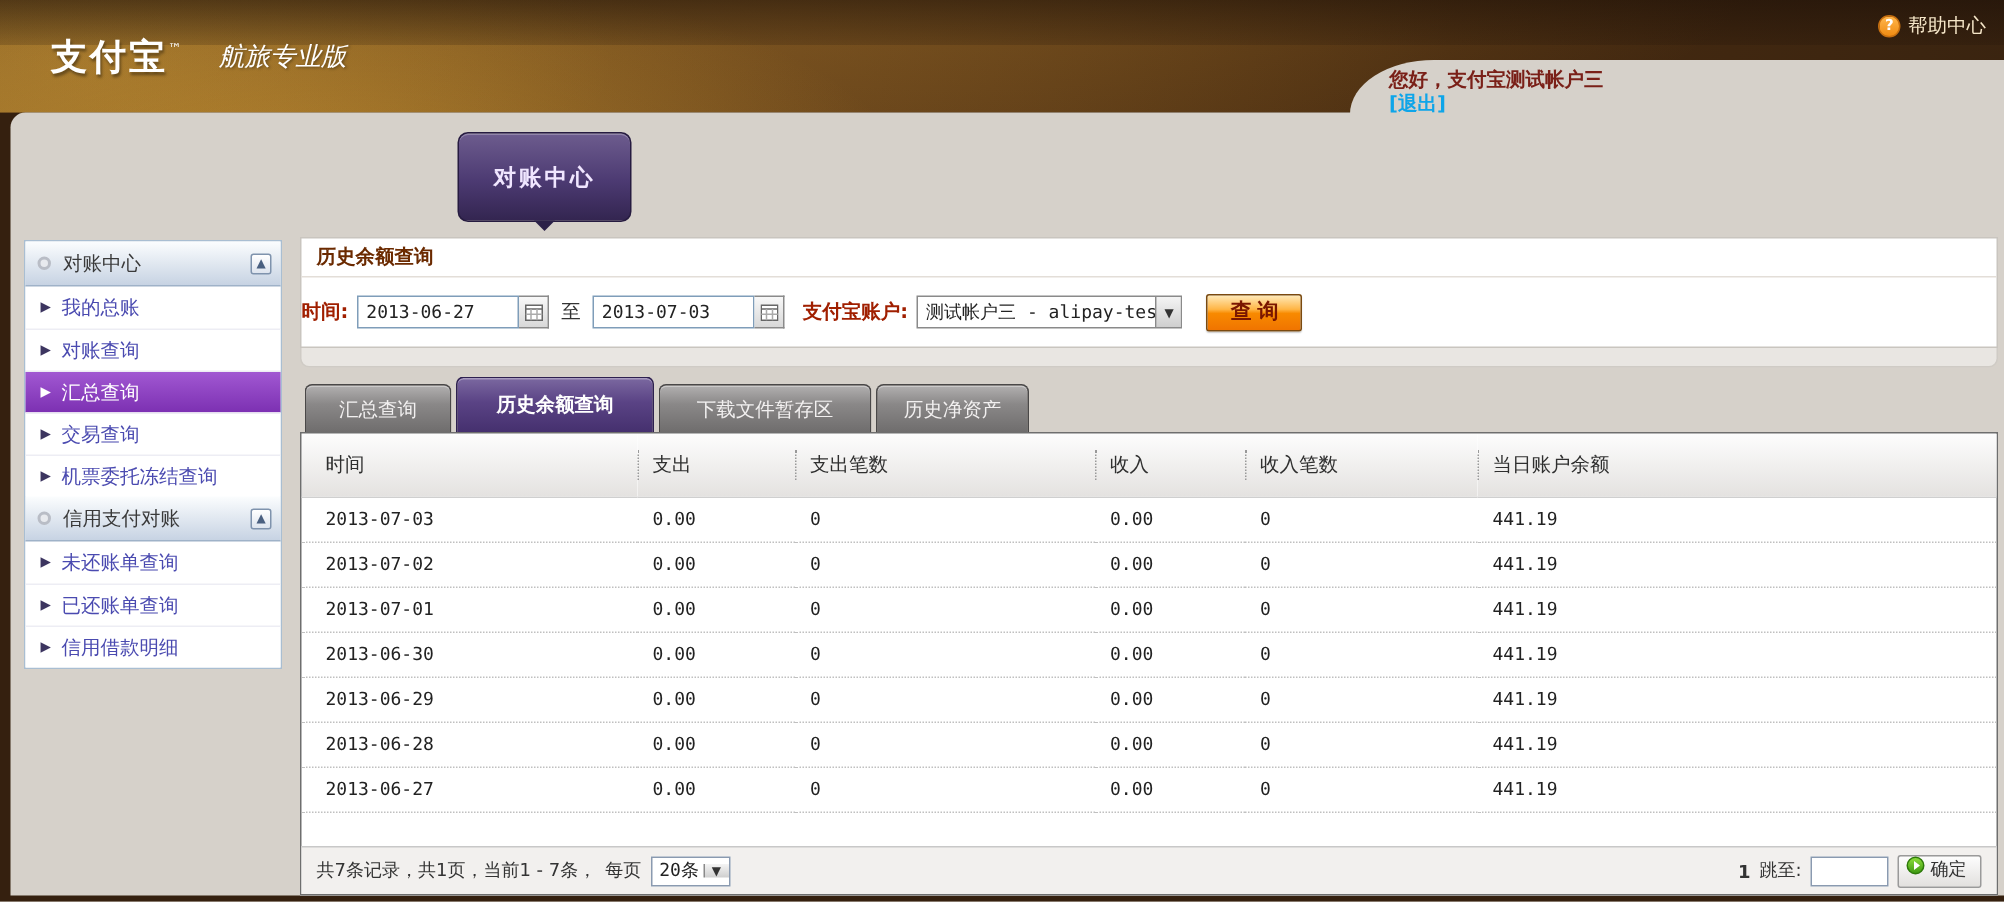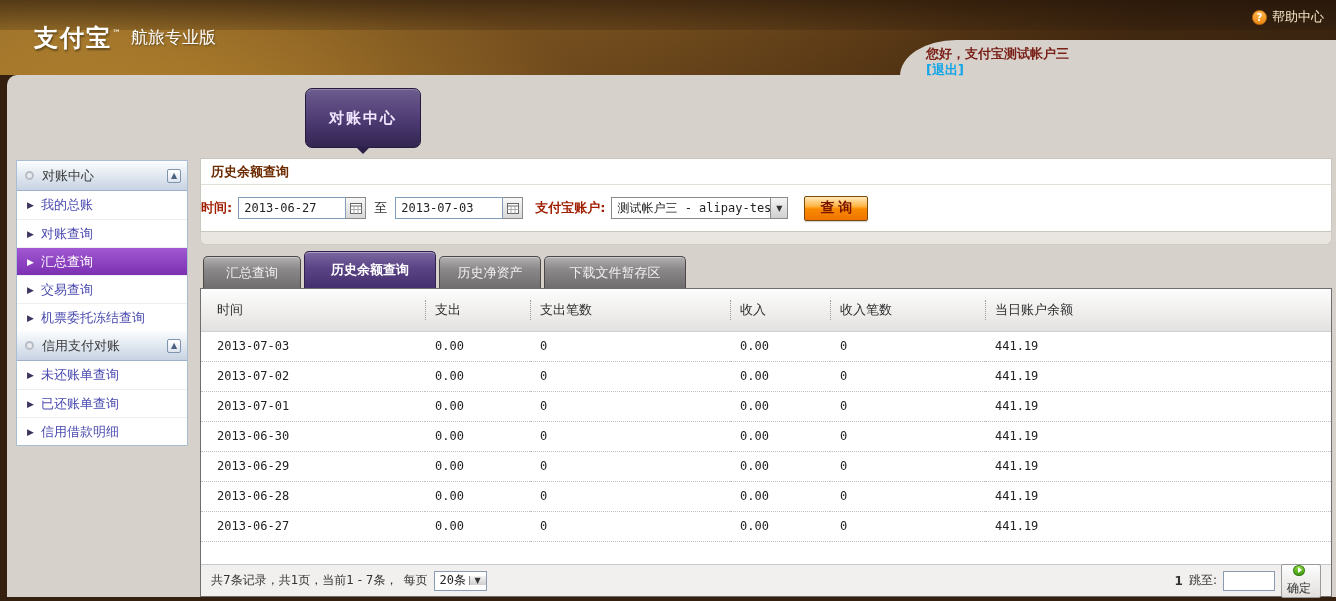--- a/index.html
+++ b/index.html
@@ -11,21 +11,21 @@
     background:
       radial-gradient(ellipse 620px 230px at 190px 130px, rgba(235,175,55,.45), rgba(235,175,55,0) 68%),
       radial-gradient(ellipse 900px 320px at 560px -60px, rgba(175,125,45,.40), rgba(175,125,45,0) 70%),
       radial-gradient(ellipse 500px 180px at 60px 40px, rgba(210,160,60,.25), rgba(210,160,60,0) 70%),
       linear-gradient(100deg,#8a6226,#64411a 40%,#462a10 72%,#3a2410); }
   .top-bar { position:absolute; left:0; top:0; width:1336px; height:30px;
     background:linear-gradient(rgba(26,14,7,.55), rgba(26,14,7,.18)); }
   .logo-wrap { position:absolute; left:18px; top:22px; display:flex; align-items:flex-end; color:#fff; }
   .logo { font-size:24px; font-weight:bold; letter-spacing:2px; text-shadow:1px 2px 2px rgba(0,0,0,.4);margin-left:16px; }
   .logo-tm { font-size:9px; vertical-align:top; position:relative; top:-16px; }
-  .product { font-size:17px; margin-left:10px; padding-bottom:5px; text-shadow:1px 1px 2px rgba(0,0,0,.4); }
+  .product { font-size:17px; margin-left:25px; padding-bottom:5px; text-shadow:1px 1px 2px rgba(0,0,0,.4);font-style:italic; }
   .help { position:absolute; top:8px; right:12px; display:flex; align-items:center; gap:5px; cursor:pointer; }
   .help-icon { width:15px; height:15px; border-radius:50%; background:linear-gradient(#ffb74d,#ef8b12); border:1px solid #c87010;
     color:#fff; font-size:10px; font-weight:bold; display:flex; align-items:center; justify-content:center; }
   .help-label { color:#f5e6c8; font-size:13px; }
 
   
   .greeting-panel { position:absolute; right:0; top:40px; width:436px; height:36px; background:#d6d1ca; border-top-left-radius:56px 36px; }
   .greeting-block { position:absolute; right:10px; top:46px; width:400px; text-align:left; z-index:6; line-height:16px; }
   .greeting { color:#7a2018; font-weight:bold; font-size:13px; }
   .logout { color:#0ea5e9; font-weight:bold; font-size:13px; cursor:pointer; }
@@ -104,22 +104,22 @@
 
   
   .table-footer { position:absolute; left:0; right:0; bottom:0; height:32px; background:#f2f0ee; border-top:1px solid #c8c8c8;
     display:flex; align-items:center; padding:0 10px; font-size:12px; color:#333; }
   .pg-left { display:flex; align-items:center; gap:6px; }
   .pp-select .select-text { width:34px; }
   .pp-select { height:20px; border-color:#8a9ab0;align-items:center; }
   .pg-right { margin-left:auto; display:flex; align-items:center; gap:6px; }
   .cur-page { font-weight:bold; }
   .jump-input { width:52px; height:20px; border:1px solid #8a9ab0; font-size:12px; padding:0 4px; }
-  .confirm-btn { display:inline-flex; align-items:center; gap:4px; height:34px; padding:0 9px 0 5px;
-    border:1px solid #9a9a9a; border-radius:2px; background:linear-gradient(#fdfdfd,#e2e0de); cursor:pointer; font-size:12px; color:#333;flex-direction:column; }
+  .confirm-btn { display:inline-flex; gap:4px; height:22px; padding:0 9px 0 5px;
+    border:1px solid #9a9a9a; border-radius:2px; background:linear-gradient(#fdfdfd,#e2e0de); cursor:pointer; font-size:12px; color:#333; }
   .go-icon { width:12px; height:12px; border-radius:50%; background:linear-gradient(#8cdc3c,#3f9a12); border:1px solid #2e7a0a;
     display:flex; align-items:center; justify-content:center; }
   .go-icon::after { content:''; border-left:4px solid #fff; border-top:3px solid transparent; border-bottom:3px solid transparent; margin-left:1px; }
 </style>
 </head>
 <body>
 
 <div class="top-header">
   <div class="top-bar"></div>
   <div class="logo-wrap">
@@ -223,22 +223,22 @@
         <span class="select-arrow-btn">▼</span>
       </span>
       <button class="search-btn">查 询</button>
     </div>
   </div>
   <div class="filter-footer"></div>
 
   <div class="tabs">
     <div class="tab tab-1">汇总查询</div>
     <div class="tab tab-2 active">历史余额查询</div>
+    <div class="tab tab-4">下载文件暂存区</div>
     <div class="tab tab-3">历史净资产</div>
-    <div class="tab tab-4">下载文件暂存区</div>
   </div>
 
   <div class="table-panel">
     <table>
       <colgroup>
           <col style="width:224px">
           <col style="width:105px">
           <col style="width:200px">
           <col style="width:100px">
           <col style="width:155px">

